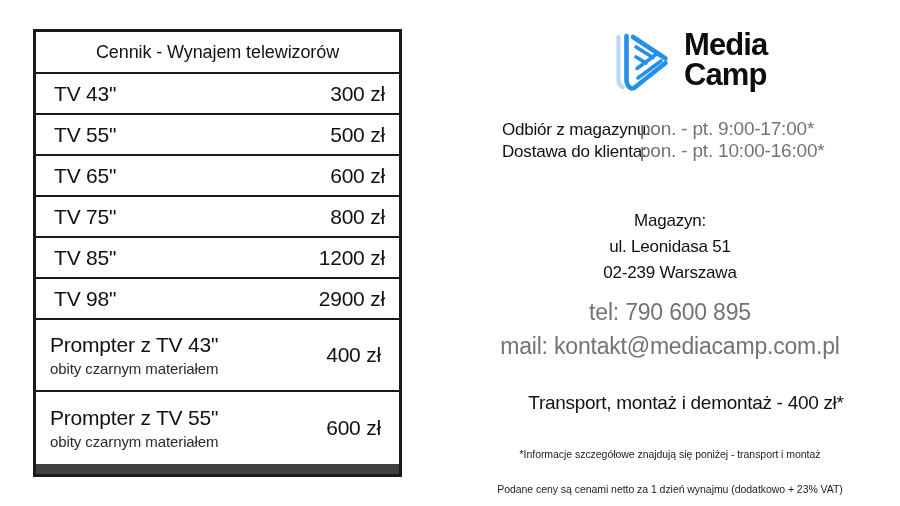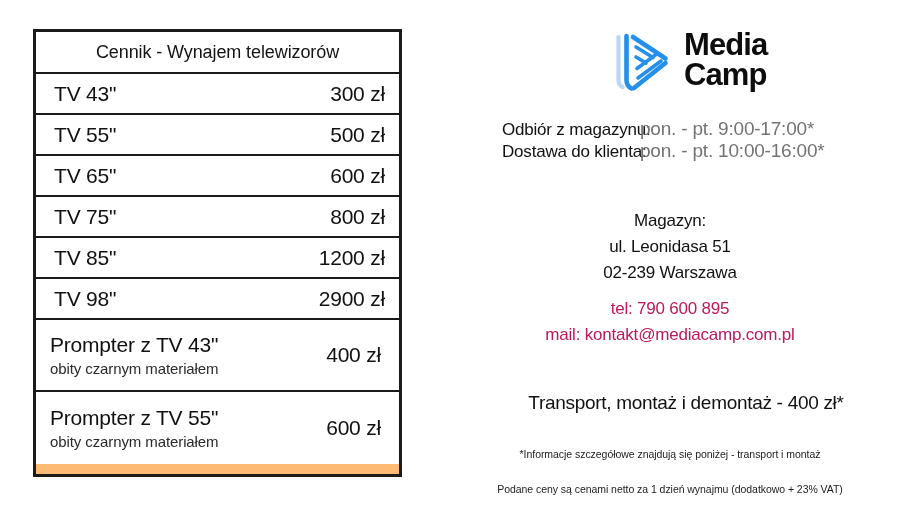--- a/index.html
+++ b/index.html
@@ -18,21 +18,21 @@
     width:900px; height:506px;
     background:#ffffff;
   }
 
   
   .pricing-table {
     position:absolute;
     left:33px; top:29px;
     width:369px; height:448px;
     border:3px solid #1a1a1a;
-    background:#fdba74;
+    background:#404040;
     display:flex;
     flex-direction:column;
   }
 
   .tbl-row {
     border-bottom:2px solid #1a1a1a;
     display:flex;
     align-items:center;
     padding:0 14px 0 18px;
     background:#ffffff;
@@ -192,23 +192,23 @@
   .contact-block {
     position:absolute;
     left:0; top:298px;
     width:460px;
     text-align:center;
     display:flex;
     flex-direction:column;
     gap:4px;
   }
   .contact-block div {
-    font-size:17px;
-    letter-spacing:-0.2px;
-    color:#be185d;
+    font-size:23px;
+    letter-spacing:-0.2px;
+    color:#737373;
     line-height:1.3;
   }
 
   
   .transport-line {
     position:absolute;
     left:16px; top:392px;
     width:460px;
     text-align:center;
     font-size:19px;

